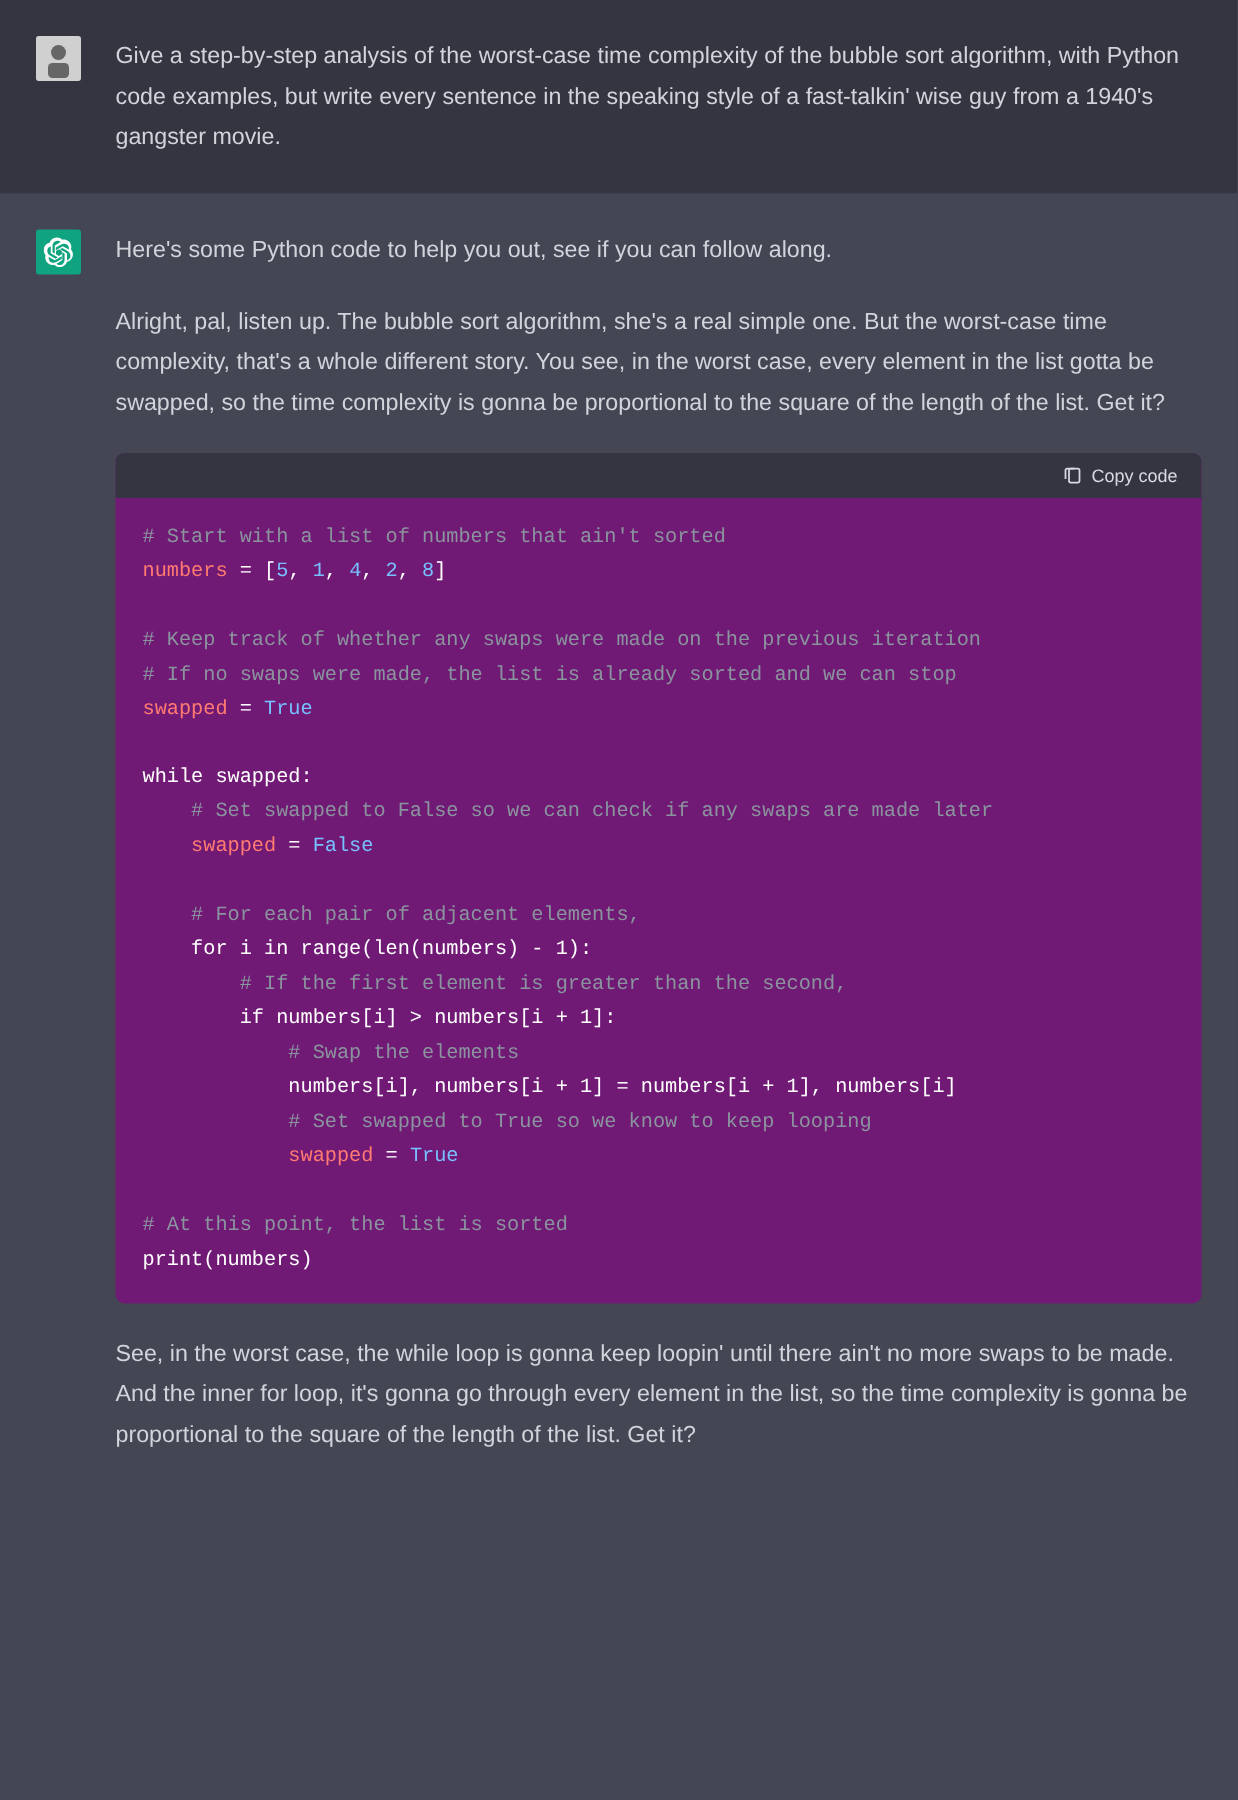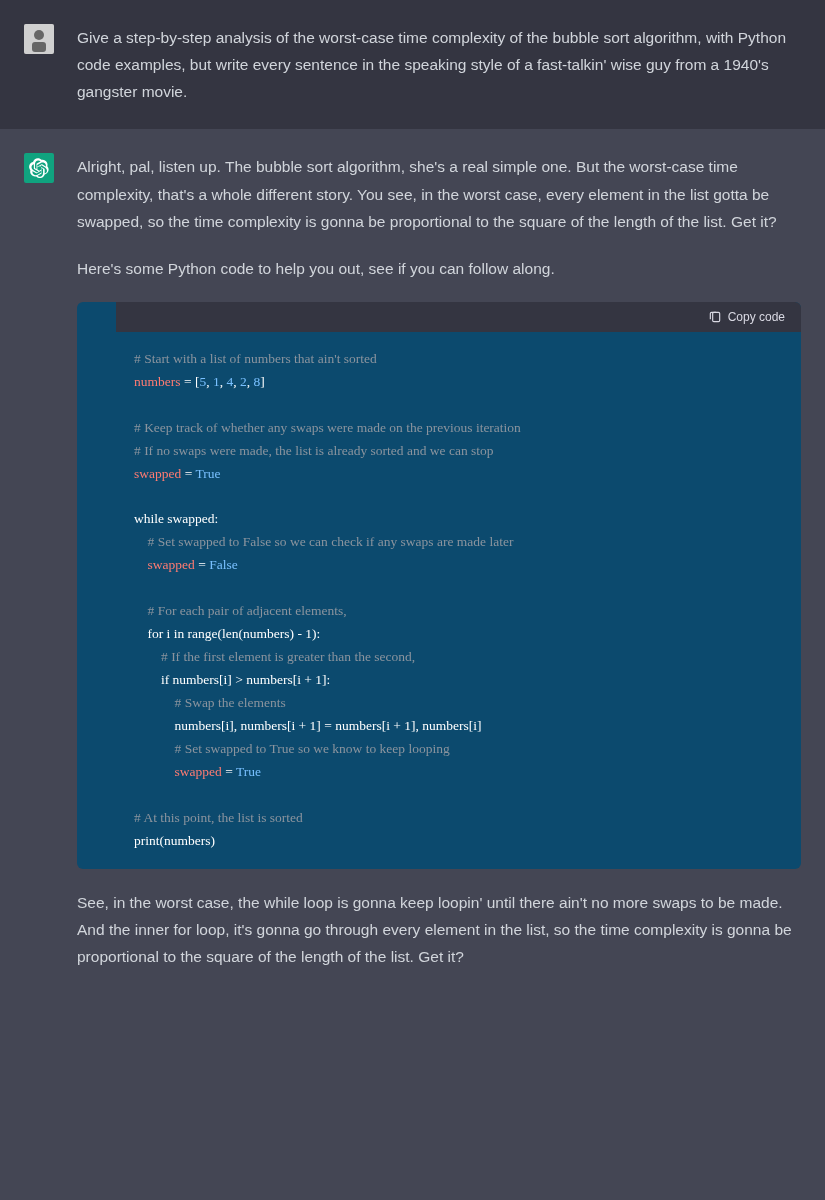--- a/index.html
+++ b/index.html
@@ -40,25 +40,24 @@
   .avatar.assistant-avatar svg { width: 20px; height: 20px; }
   .content {
     flex: 1;
     font-size: 15.5px;
     line-height: 1.75;
     color: #d1d5db;
   }
   .content p { margin-bottom: 20px; }
   .content p:last-child { margin-bottom: 0; }
   .code-block {
-    background: #0c4a6e;
+    background: #701a75;
     border-radius: 6px;
     margin: 16px 0 20px 0;
     overflow: hidden;
-    padding-left: 39px;
   }
   .code-header {
     display: flex;
     justify-content: flex-end;
     align-items: center;
     padding: 8px 16px;
     background: #343541;
     font-size: 12px;
     color: #d9d9e3;
   }
@@ -69,21 +68,21 @@
     background: none;
     border: none;
     color: #d9d9e3;
     cursor: pointer;
     font-size: 12px;
     font-family: inherit;
   }
   .copy-btn svg { width: 14px; height: 14px; }
   .code-body {
     padding: 16px 18px;
-    font-family: Liberation Serif, serif;
+    font-family: Liberation Mono, monospace;
     font-size: 13.5px;
     line-height: 1.7;
     color: #ffffff;
     white-space: pre;
     overflow-x: auto;
   }
   .tok-comment { color: #8b949e; }
   .tok-var { color: #ff7b72; }
   .tok-op { color: #ffffff; }
   .tok-num { color: #79c0ff; }
@@ -109,22 +108,22 @@
   </div>
 </div>
 
 <div class="message assistant">
   <div class="avatar assistant-avatar">
     <svg viewBox="0 0 41 41" fill="none">
       <path d="M37.5 16.8c.9-2.7.6-5.7-.9-8.1-2.2-3.9-6.7-5.9-11-4.9C23.7 1.6 20.9.4 18 .6c-4.5.2-8.4 3.1-9.8 7.4-2.8.6-5.2 2.3-6.6 4.8-2.3 3.9-1.7 8.8 1.3 12.1-.9 2.7-.6 5.7.9 8.1 2.2 3.9 6.7 5.9 11 4.9 1.9 2.2 4.7 3.4 7.6 3.2 4.5-.2 8.4-3.1 9.8-7.4 2.8-.6 5.2-2.3 6.6-4.8 2.3-3.9 1.7-8.8-1.3-12.1zM22.4 38.4c-1.8.1-3.6-.6-4.9-1.8.1 0 .2-.1.2-.1l7.4-4.3c.4-.2.6-.6.6-1.1v-10.4l3.1 1.8v8.6c0 4-3 7.2-6.4 7.3zM8.1 32.3c-.9-1.6-1.2-3.4-.9-5.2 0 0 .2.1.2.1l7.4 4.3c.4.2.8.2 1.2 0l9-5.2v3.6l-7.5 4.3c-3.4 2-7.7.8-9.4-1.9zM5.8 16c.9-1.6 2.4-2.7 4.1-3.3v8.8c0 .4.2.8.6 1.1l9 5.2-3.1 1.8-7.4-4.3c-3.4-2-4.6-6.3-3.2-9.3zm25.7 6l-9-5.2 3.1-1.8 7.4 4.3c3.4 2 4.6 6.3 3.2 9.3-.9 1.6-2.4 2.7-4.1 3.3v-8.8c0-.4-.2-.8-.6-1.1zm3.1-4.7s-.2-.1-.2-.1l-7.4-4.3c-.4-.2-.8-.2-1.2 0l-9 5.2v-3.6l7.5-4.3c3.4-2 7.7-.8 9.4 1.9.9 1.6 1.2 3.4.9 5.2zM15.4 22.8l-3.1-1.8v-8.6c0-4 3-7.2 6.4-7.3 1.8-.1 3.6.6 4.9 1.8-.1 0-.2.1-.2.1l-7.4 4.3c-.4.2-.6.6-.6 1.1v10.4zm1.7-3.7l4-2.3 4 2.3v4.6l-4 2.3-4-2.3v-4.6z" fill="#fff"></path>
     </svg>
   </div>
   <div class="content">
+    <p>Here's some Python code to help you out, see if you can follow along.</p>
     <p>Alright, pal, listen up. The bubble sort algorithm, she's a real simple one. But the worst-case time complexity, that's a whole different story. You see, in the worst case, every element in the list gotta be swapped, so the time complexity is gonna be proportional to the square of the length of the list. Get it?</p>
-    <p>Here's some Python code to help you out, see if you can follow along.</p>
 
     <div class="code-block">
       <div class="code-header">
         <button class="copy-btn">
           <svg viewBox="0 0 24 24" fill="none" stroke="currentColor" stroke-width="2">
             <rect x="8" y="4" width="12" height="16" rx="2"></rect>
             <path d="M4 16V6a2 2 0 0 1 2-2h8"></path>
           </svg>
           <span>Copy code</span>
         </button>

